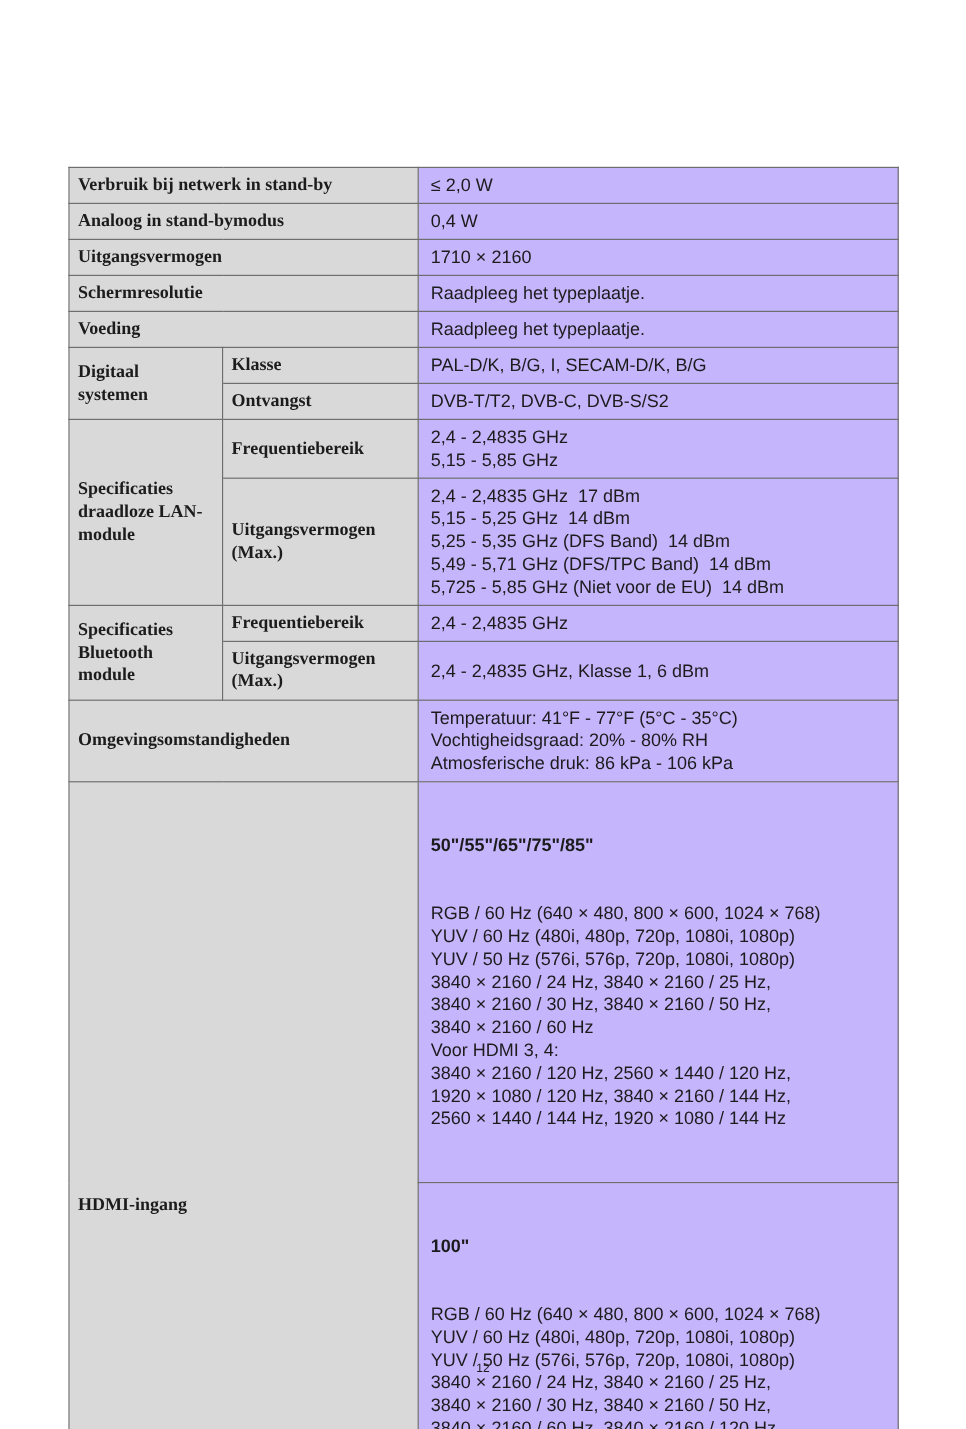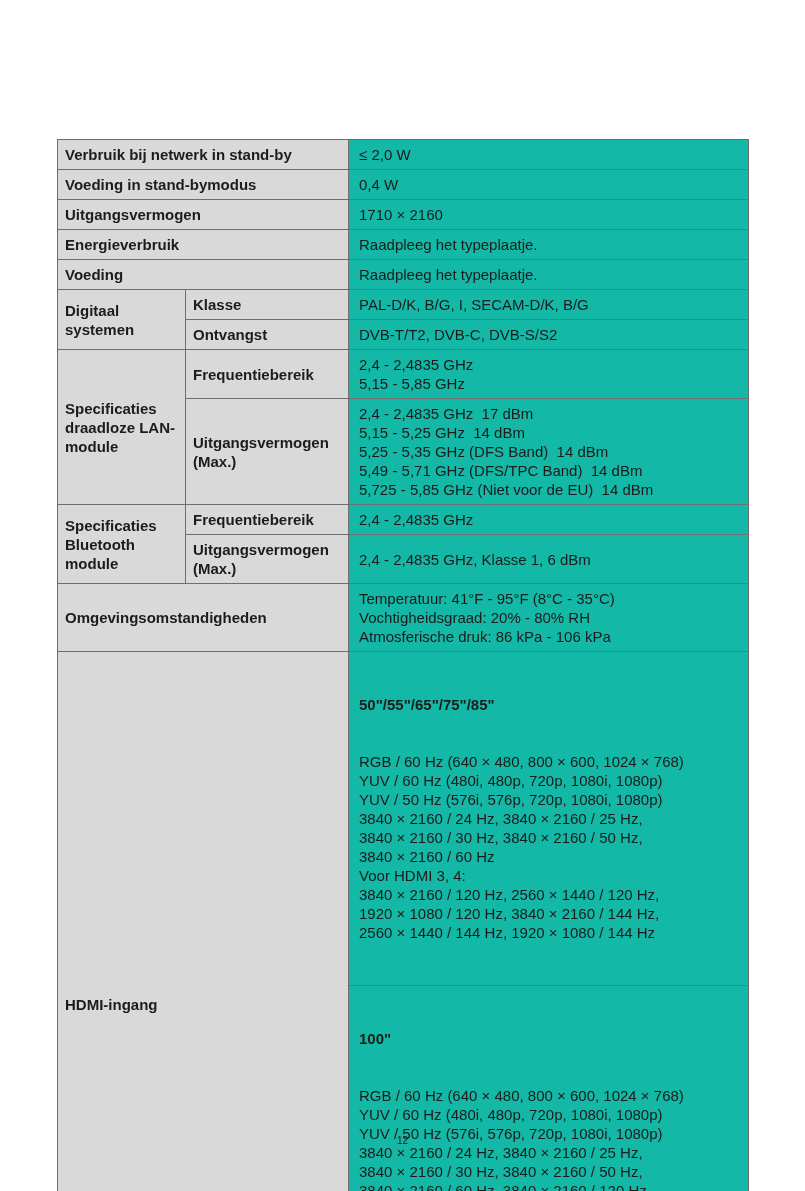--- a/index.html
+++ b/index.html
@@ -22,23 +22,24 @@
     border: 1px solid #6e6e6e;
     font-size: 15px;
     line-height: 19px;
     vertical-align: middle;
   }
   td.label {
     background: #d9d9d9;
     font-weight: bold;
     padding: 5px 6px 5px 7px;
     white-space: pre-wrap;
+    font-family: Liberation Serif, serif;
   }
   td.value {
-    background: #14b8a6;
+    background: #c4b5fd;
     padding: 5px 8px 5px 10px;
     white-space: pre-wrap;
   }
   td.value .heading { font-weight: bold; }
   .footer {
     position: absolute;
     top: 1135px; left: 0;
     width: 100%;
     text-align: center;
     font-size: 10px;
@@ -57,31 +58,31 @@
       <col style="width:400px">
     </colgroup>
     <tbody>
 
       <tr>
         <td class="label" colspan="2">Verbruik bij netwerk in stand-by</td>
         <td class="value">≤ 2,0 W</td>
       </tr>
 
       <tr>
-        <td class="label" colspan="2">Voeding in stand-bymodus</td>
+        <td class="label" colspan="2">Analoog in stand-bymodus</td>
         <td class="value">0,4 W</td>
       </tr>
 
       <tr>
         <td class="label" colspan="2">Uitgangsvermogen</td>
         <td class="value">1710 × 2160</td>
       </tr>
 
       <tr>
-        <td class="label" colspan="2">Energieverbruik</td>
+        <td class="label" colspan="2">Schermresolutie</td>
         <td class="value">Raadpleeg het typeplaatje.</td>
       </tr>
 
       <tr>
         <td class="label" colspan="2">Voeding</td>
         <td class="value">Raadpleeg het typeplaatje.</td>
       </tr>
 
       <tr>
         <td class="label" rowspan="2">Digitaal
@@ -120,21 +121,21 @@
         <td class="value">2,4 - 2,4835 GHz</td>
       </tr>
       <tr>
         <td class="label">Uitgangsvermogen
 (Max.)</td>
         <td class="value">2,4 - 2,4835 GHz, Klasse 1, 6 dBm</td>
       </tr>
 
       <tr>
         <td class="label" colspan="2">Omgevingsomstandigheden</td>
-        <td class="value">Temperatuur: 41°F - 95°F (8°C - 35°C)
+        <td class="value">Temperatuur: 41°F - 77°F (5°C - 35°C)
 Vochtigheidsgraad: 20% - 80% RH
 Atmosferische druk: 86 kPa - 106 kPa</td>
       </tr>
 
       <tr>
         <td class="label" colspan="2" rowspan="2">HDMI-ingang</td>
         <td class="value">
           <div class="heading">50"/55"/65"/75"/85"</div>
           <div>RGB / 60 Hz (640 × 480, 800 × 600, 1024 × 768)
 YUV / 60 Hz (480i, 480p, 720p, 1080i, 1080p)

